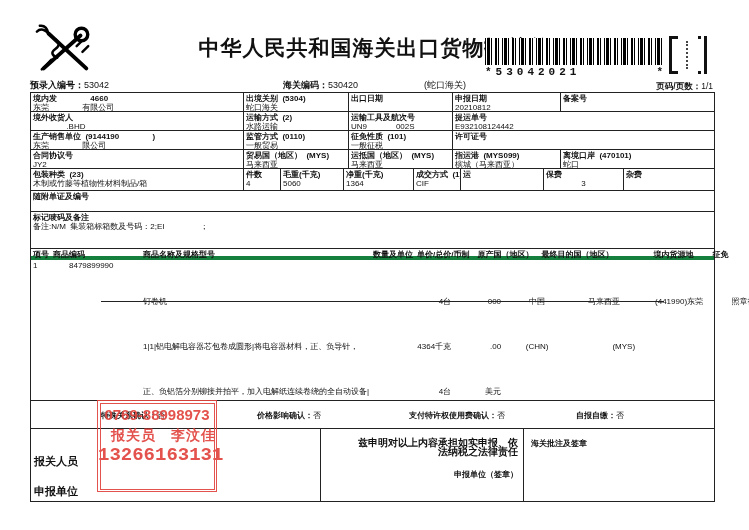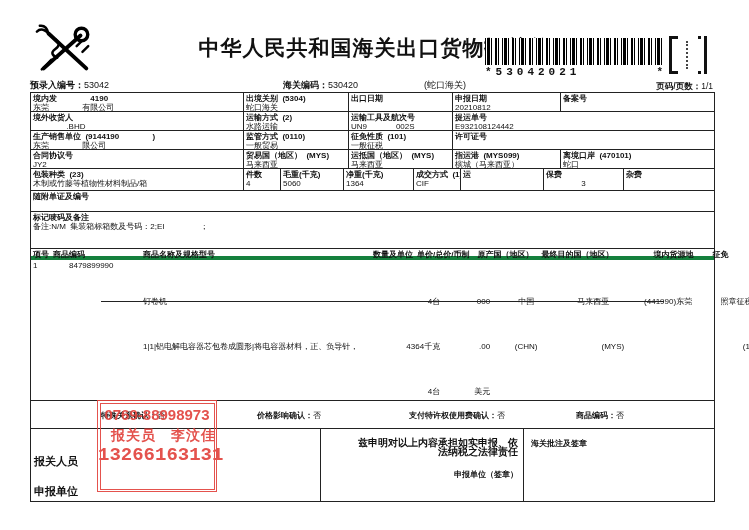--- a/index.html
+++ b/index.html
@@ -109,21 +109,21 @@
     <div class="br brl"></div>
     <div class="br brr"></div>
     <div class="mid"></div>
   </div>
   <div class="pageno"><span class="b">页码/页数：</span><span>1/1</span></div>
 
   <div class="table">
 
     <div class="row" style="height:19px">
       <div class="cell w213">
-        <div class="lbl">境内发               4190</div>
+        <div class="lbl">境内发               4660</div>
           <div class="val">东莞               有限公司</div>
       </div>
       <div class="cell w105">
         <div class="lbl">出境关别  (5304)</div>
           <div class="val">蛇口海关</div>
       </div>
       <div class="cell w104">
         <div class="lbl">出口日期</div>
           <div class="val"></div>
       </div>
@@ -258,20 +258,21 @@
       <div class="ghc g35 tr">征免</div>
     </div>
 
     <div class="gbody">
       <div class="grow">
         <div class="gc g20"><div class="gl">1</div></div>
         <div class="gc g90 padl"><div class="gl">8479899990</div></div>
         <div class="gc g192">
           <div class="gl">钉卷机</div>
           <div class="gl">1|1|铝电解电容器芯包卷成圆形|将电容器材料，正、负导针，</div>
+          <div class="gl">正、负铝箔分别铆接并拍平，加入电解纸连续卷绕的全自动设备|</div>
         </div>
         <div class="gc g82 tr">
           <div class="gl">4台</div>
           <div class="gl">4364千克</div>
           <div class="gl">4台</div>
         </div>
         <div class="gc g50 tr">
           <div class="gl">000</div>
           <div class="gl">.00</div>
           <div class="gl">美元</div>
@@ -292,21 +293,21 @@
           <div class="gl">(1)</div>
         </div>
       </div>
       <div class="gline"></div>
     </div>
 
     <div class="confirm">
       <span class="citem" style="left:70px"><span class="cl">特殊关系确认：</span><span>否</span></span>
       <span class="citem" style="left:226px"><span class="cl">价格影响确认：</span><span>否</span></span>
       <span class="citem" style="left:378px"><span class="cl">支付特许权使用费确认：</span><span>否</span></span>
-      <span class="citem" style="left:545px"><span class="cl">商品编码：</span><span>否</span></span>
+      <span class="citem" style="left:545px"><span class="cl">自报自缴：</span><span>否</span></span>
     </div>
 
     <div class="bottom">
       <div class="bcell bw290">
         <div class="blab" style="top:25px">报关人员</div>
         <div class="blab" style="top:55px">申报单位</div>
       </div>
       <div class="bcell bw203">
         <div class="statement">兹申明对以上内容承担如实申报、依法纳税之法律责任</div>
         <div class="signlab">申报单位（签章）</div>

